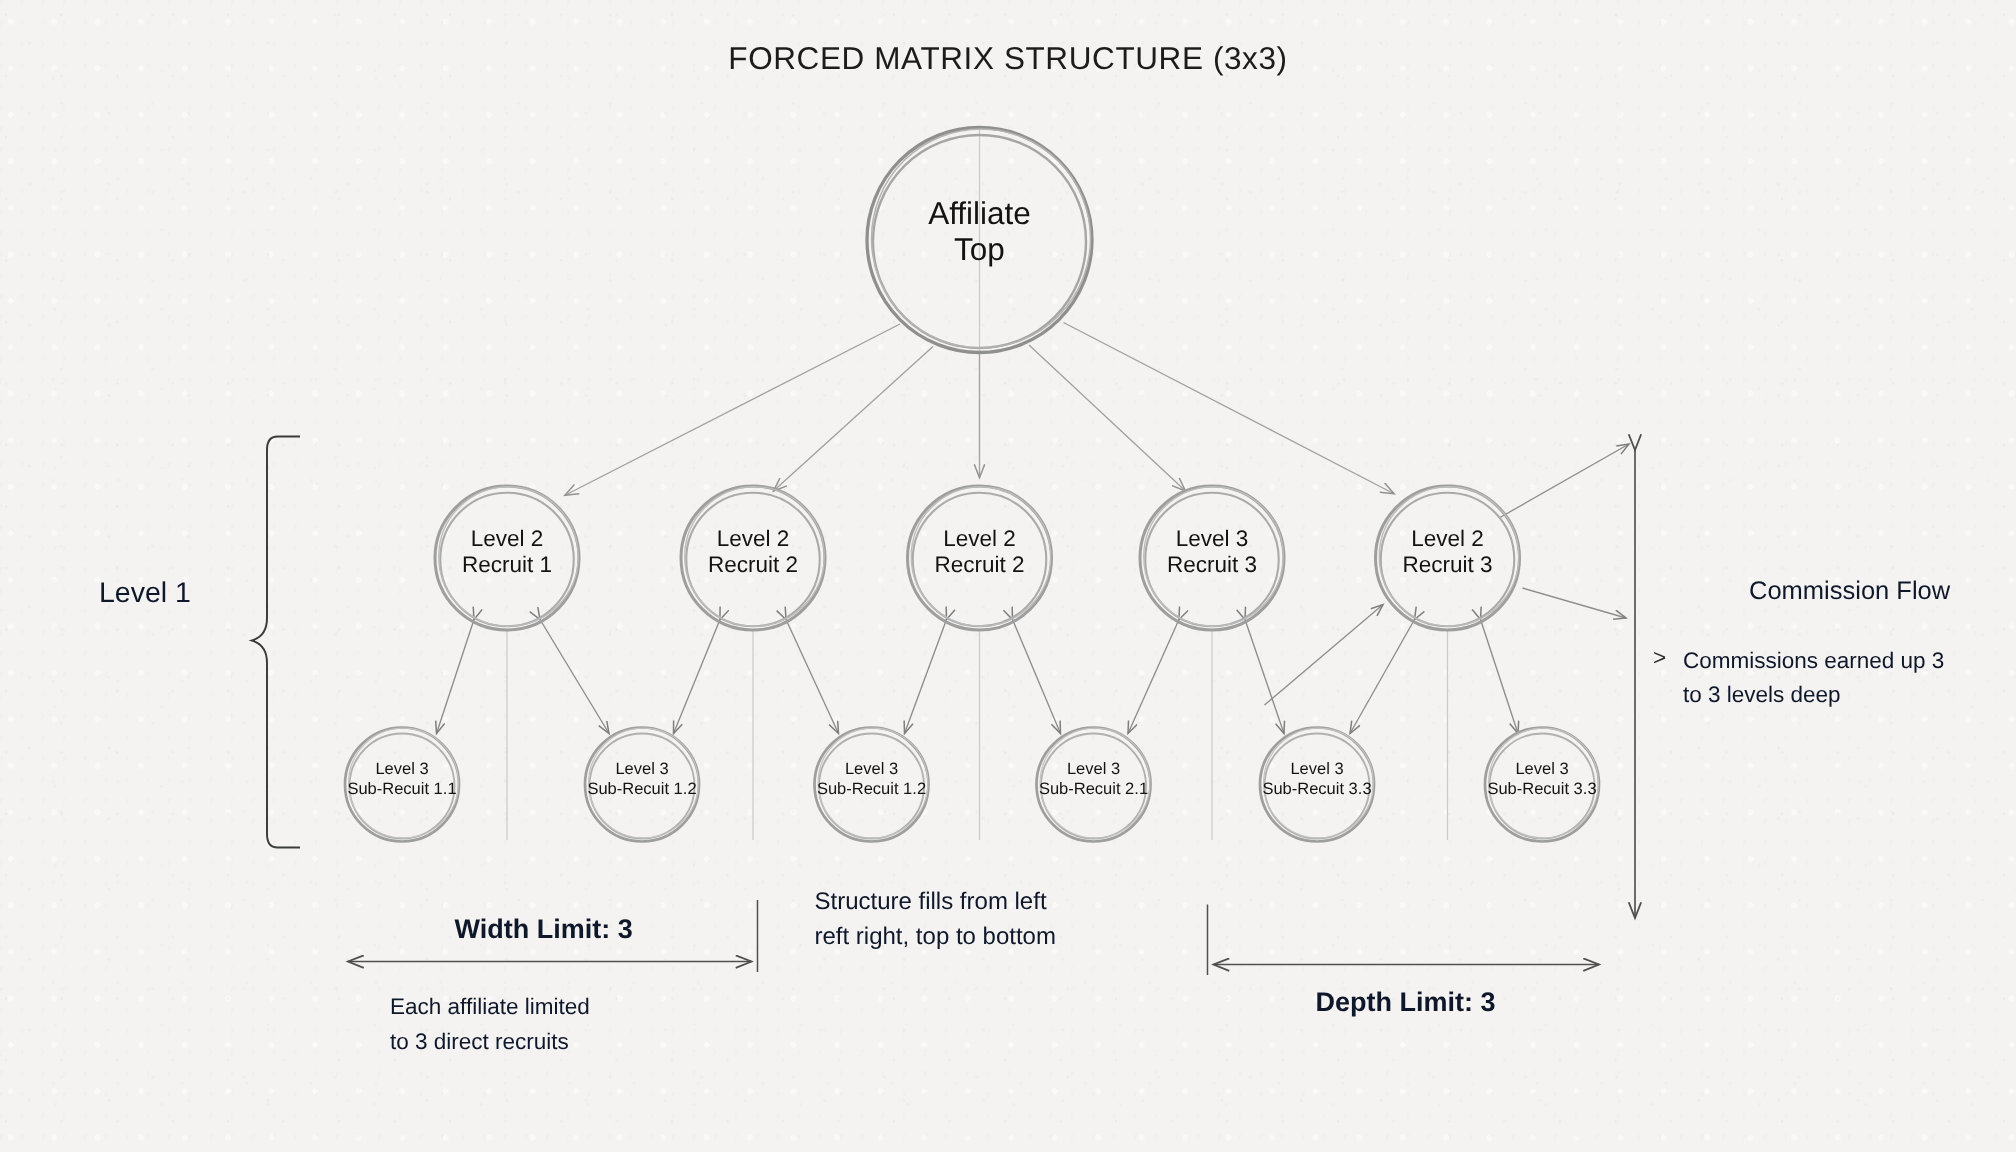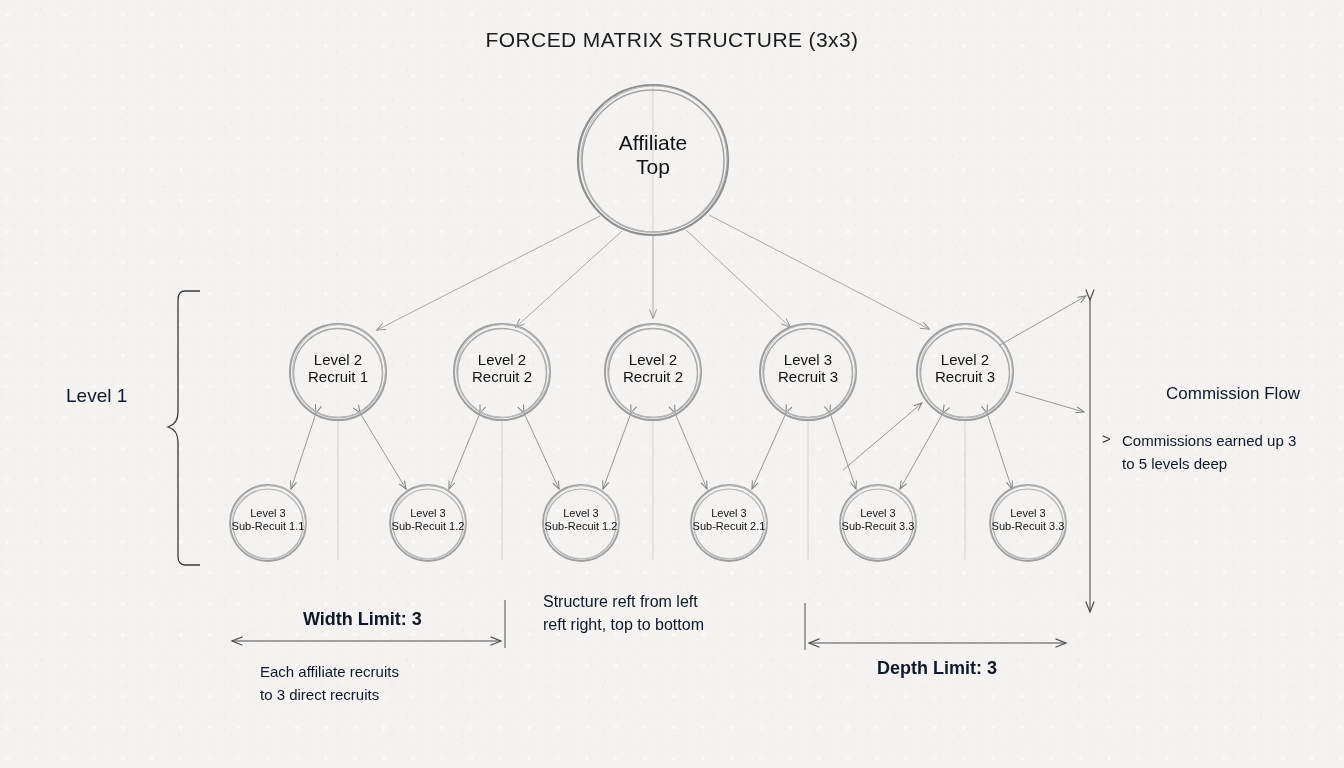--- a/index.html
+++ b/index.html
@@ -250,29 +250,29 @@
     <div>Level 3</div>
     <div>Sub-Recuit 3.3</div>
   </div>
 
   <div class="ann lvl1-label">Level 1</div>
 
   <div class="ann commission-title">Commission Flow</div>
   <div class="ann commission-chev">&gt;</div>
   <div class="ann commission-body">
     <div>Commissions earned up 3</div>
-    <div>to 5 levels deep</div>
+    <div>to 3 levels deep</div>
   </div>
 
   <div class="ann width-limit">Width Limit: 3</div>
   <div class="ann width-note">
-    <div>Each affiliate recruits</div>
+    <div>Each affiliate limited</div>
     <div>to 3 direct recruits</div>
   </div>
 
   <div class="ann fill-note">
-    <div>Structure reft from left</div>
+    <div>Structure fills from left</div>
     <div>reft right, top to bottom</div>
   </div>
 
   <div class="ann depth-limit">Depth Limit: 3</div>
 
 </div>
 
 </body></html>

